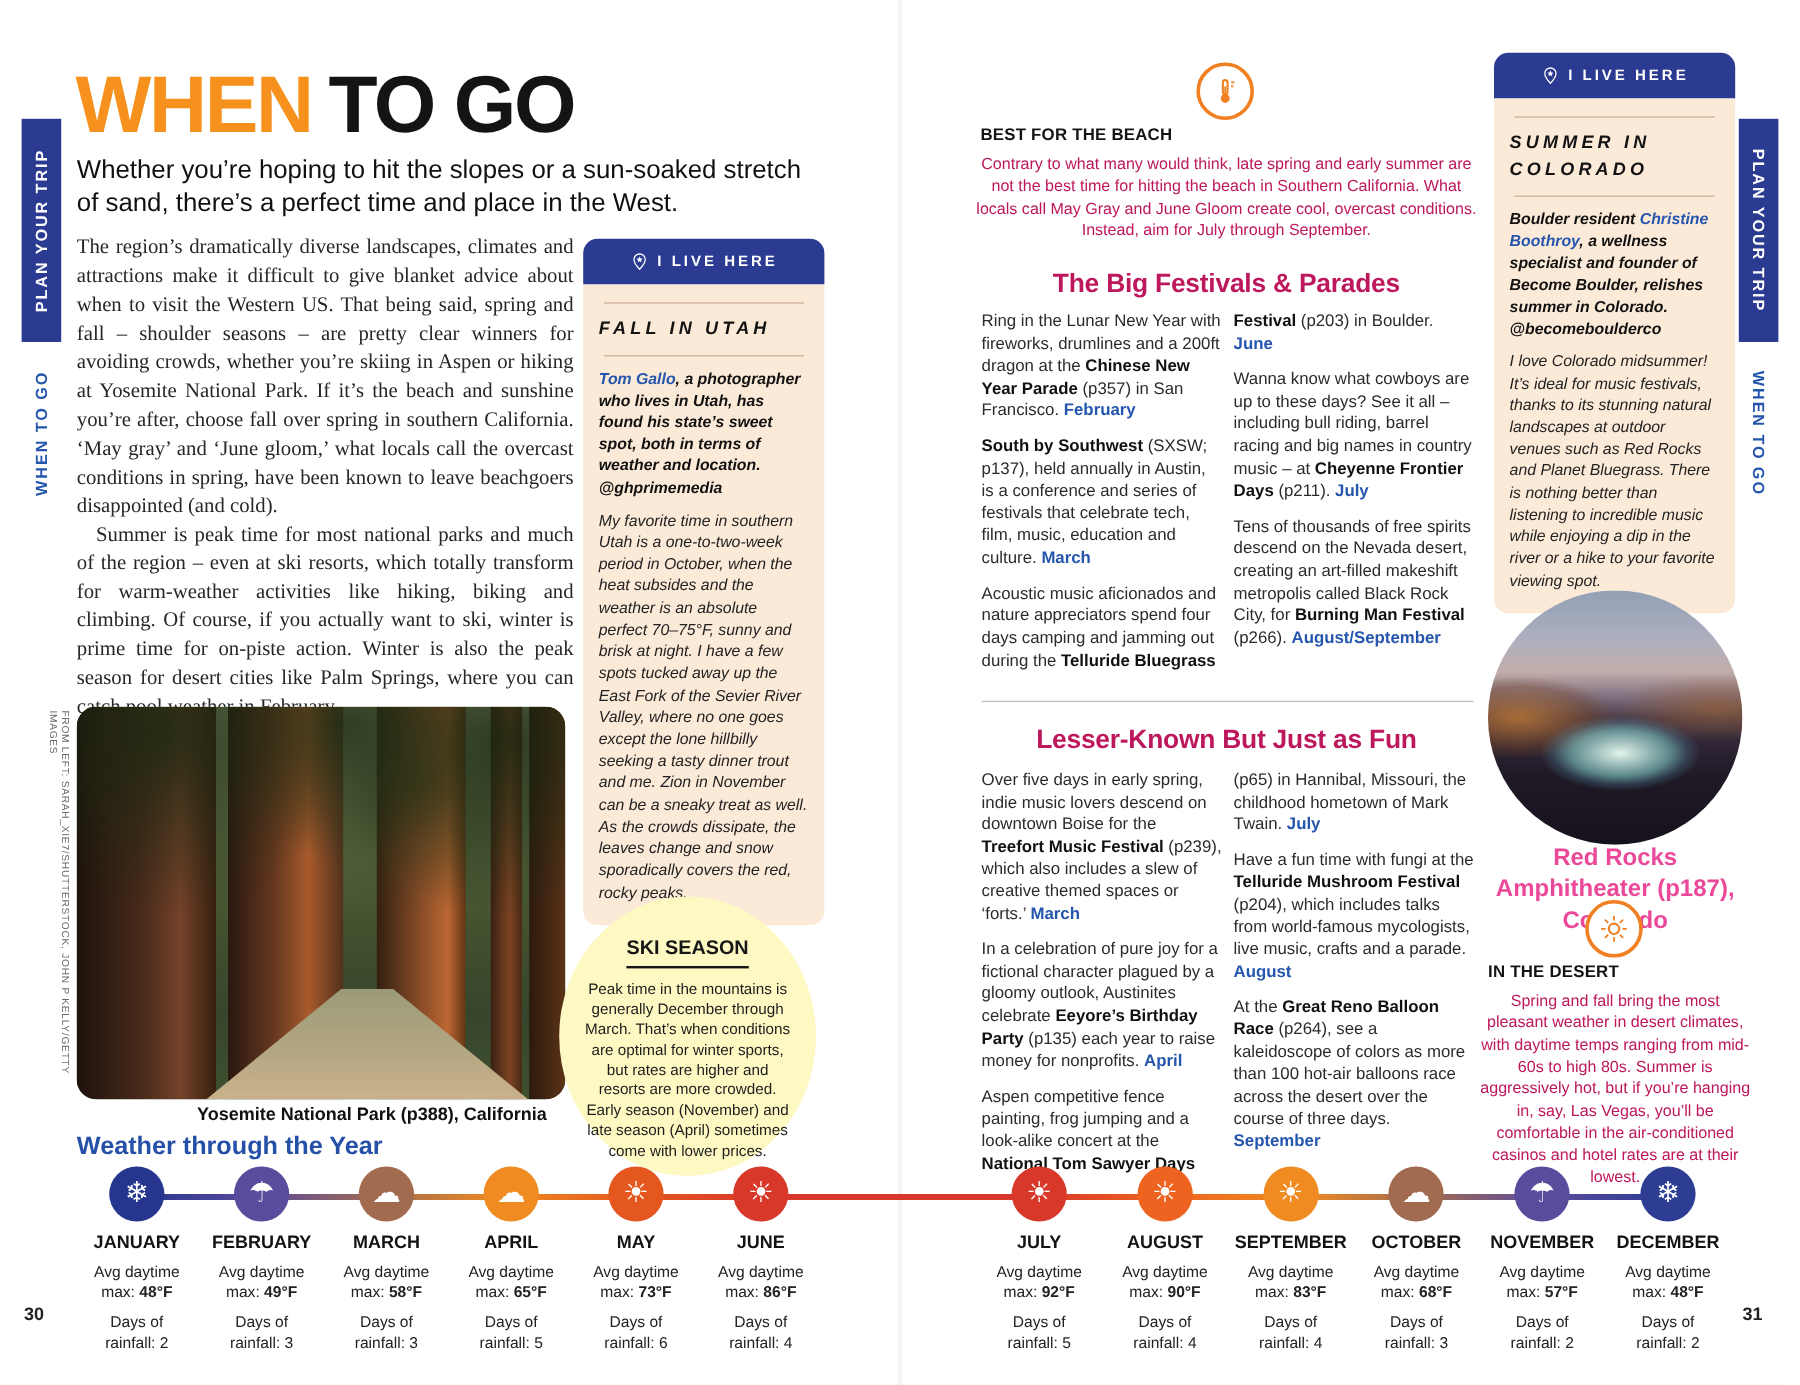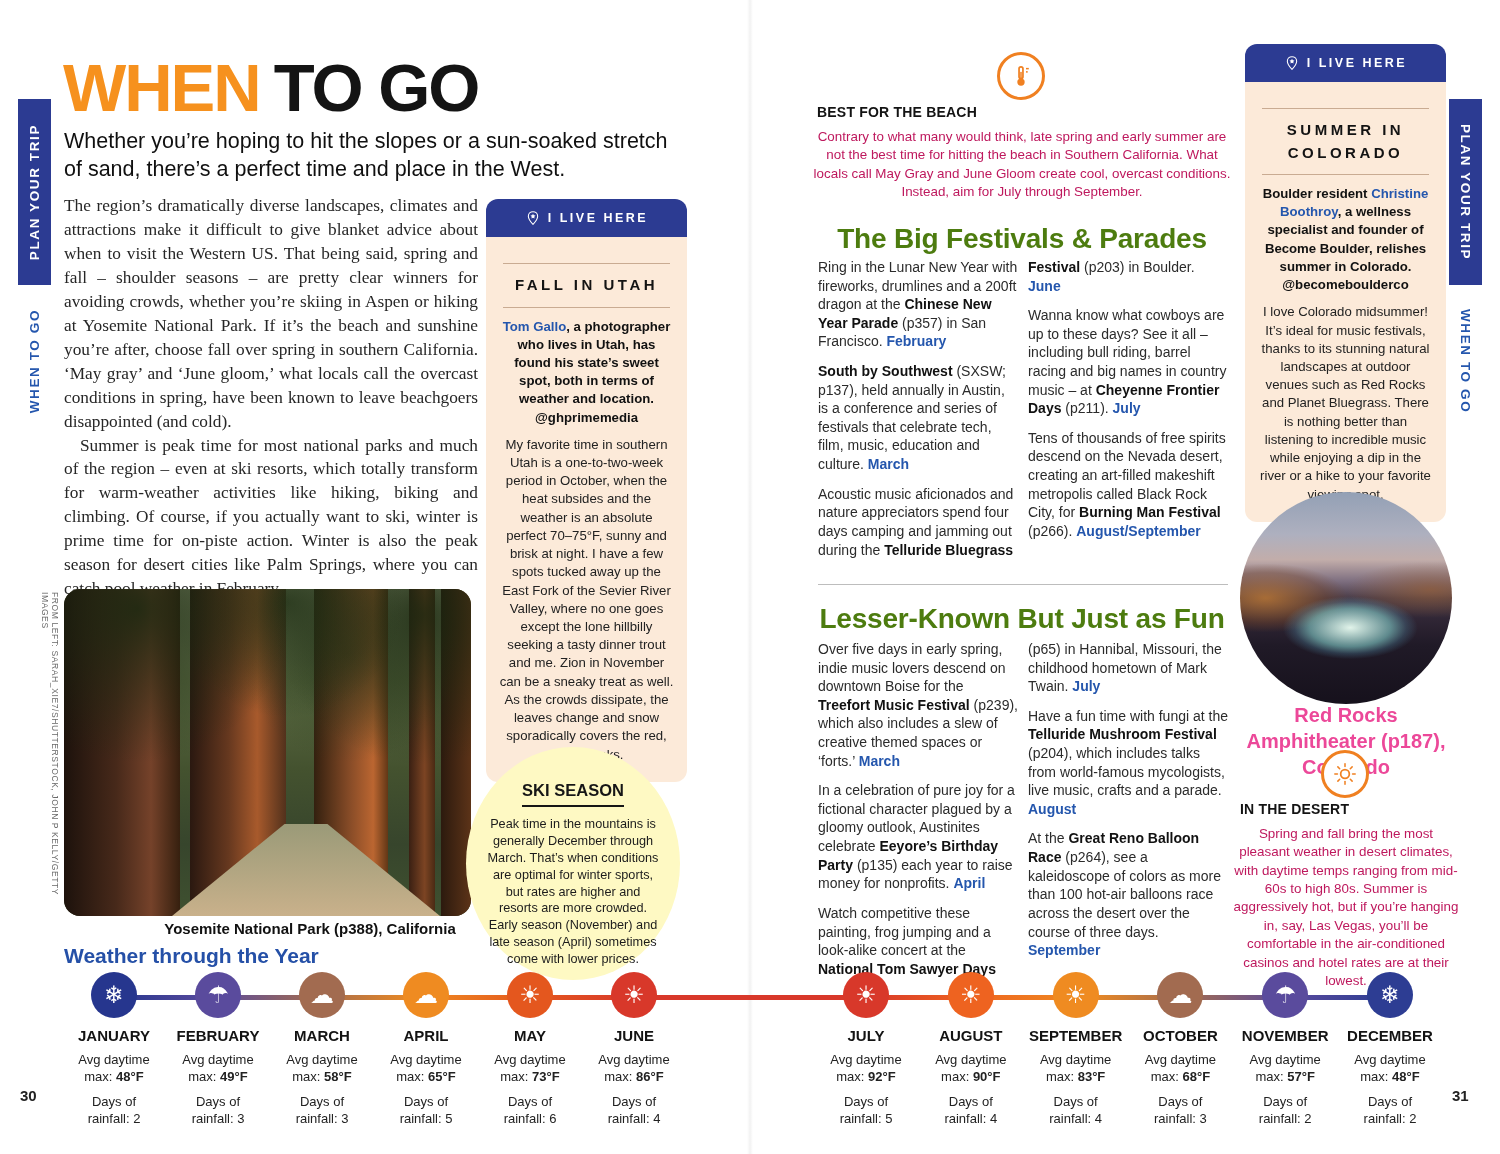--- a/index.html
+++ b/index.html
@@ -19,21 +19,21 @@
 
   .intro{position:absolute;left:64px;top:194px;width:414px;font-family:"Liberation Serif","DejaVu Serif",serif;
          font-size:17.3px;line-height:1.385;color:#262626;text-align:justify;}
   .intro p{margin:0;}
   .intro p + p{text-indent:16px;}
 
   
   .lp-box{position:absolute;}
   .box-header{background:#2c3b92;border-radius:12px 12px 0 0;height:38px;color:#fff;display:flex;
               align-items:center;justify-content:center;gap:7px;font-weight:700;letter-spacing:2.5px;font-size:12.5px;}
-  .box-body{background:#fcead9;border-radius:0 0 12px 12px;padding:16px 13px 18px;text-align:center;}
+  .box-body{background:#fcead9;border-radius:0 0 12px 12px;padding:5px 13px 18px;font-style:italic;}
   .rule{border:none;border-top:1px solid #c9ab92;margin:10px 4px;}
   .box-title{font-weight:800;letter-spacing:3.5px;font-size:15px;color:#131313;margin:4px 0;line-height:1.5;}
   .box-lead{font-size:13.2px;line-height:1.38;color:#111;}
   .box-text{font-size:13.2px;line-height:1.38;color:#222;margin-top:9px;}
 
   .run-b{font-weight:700;color:#111;}
   .run-m{font-weight:700;color:#2456ad;}
   .run-a{font-weight:700;color:#2456ad;}
 
   
@@ -59,21 +59,21 @@
              padding-bottom:5px;margin-bottom:9px;}
   .ski-text{font-size:12.7px;line-height:1.33;color:#1c1c1c;}
 
   .weather-title{position:absolute;left:64px;top:944px;font-size:21px;font-weight:800;color:#2550a7;}
 
   
   .icon-badge{position:absolute;width:48px;height:48px;border:3px solid #f08021;border-radius:50%;box-sizing:border-box;
               display:flex;align-items:center;justify-content:center;background:#fff;}
   .center-head{position:absolute;font-weight:800;font-size:14px;color:#131313;letter-spacing:.2px;}
   .center-text{position:absolute;text-align:center;font-size:13.4px;line-height:1.37;color:#be185d;}
-  .section-head{position:absolute;text-align:center;font-weight:800;font-size:28px;color:#4d7c0f;letter-spacing:-.2px;}
+  .section-head{position:absolute;text-align:center;font-weight:800;font-size:22px;color:#be185d;letter-spacing:-.2px;}
   .fest-col{position:absolute;width:200px;font-size:14px;line-height:1.33;color:#2b2b2b;}
   .fest-col p{margin:0 0 11px;}
   .hdivider{position:absolute;border-top:1px solid #bdbdbd;}
 
   
   .rr-photo{position:absolute;left:1240px;top:492px;width:212px;height:212px;border-radius:50%;overflow:hidden;
      background:
        radial-gradient(ellipse 90px 42px at 52% 64%, rgba(235,255,244,.95), rgba(140,225,220,.55) 45%, rgba(90,160,190,.25) 62%, transparent 75%),
        radial-gradient(ellipse 110px 46px at 12% 50%, rgba(190,120,50,.8), rgba(120,70,40,.4) 55%, transparent 75%),
        radial-gradient(ellipse 120px 40px at 90% 46%, rgba(150,95,55,.7), transparent 70%),
@@ -186,21 +186,21 @@
     <p><span>Wanna know what cowboys are up to these days? See it all – including bull riding, barrel racing and big names in country music – at </span><span class="run-b">Cheyenne Frontier Days</span><span> (p211). </span><span class="run-m">July</span></p>
     <p><span>Tens of thousands of free spirits descend on the Nevada desert, creating an art-filled makeshift metropolis called Black Rock City, for </span><span class="run-b">Burning Man Festival</span><span> (p266). </span><span class="run-m">August/September</span></p>
   </div>
 
   <div class="hdivider" style="left:818px;top:584px;width:410px;"></div>
 
   <div class="section-head" style="left:812px;top:603px;width:420px;">Lesser-Known But Just as Fun</div>
   <div class="fest-col" style="left:818px;top:640px;">
     <p><span>Over five days in early spring, indie music lovers descend on downtown Boise for the </span><span class="run-b">Treefort Music Festival</span><span> (p239), which also includes a slew of creative themed spaces or ‘forts.’ </span><span class="run-m">March</span></p>
     <p><span>In a celebration of pure joy for a fictional character plagued by a gloomy outlook, Austinites celebrate </span><span class="run-b">Eeyore’s Birthday Party</span><span> (p135) each year to raise money for nonprofits. </span><span class="run-m">April</span></p>
-    <p><span>Watch competitive these painting, frog jumping and a look-alike concert at the </span><span class="run-b">National Tom Sawyer Days</span></p>
+    <p><span>Aspen competitive fence painting, frog jumping and a look-alike concert at the </span><span class="run-b">National Tom Sawyer Days</span></p>
   </div>
   <div class="fest-col" style="left:1028px;top:640px;">
     <p><span>(p65) in Hannibal, Missouri, the childhood hometown of Mark Twain. </span><span class="run-m">July</span></p>
     <p><span>Have a fun time with fungi at the </span><span class="run-b">Telluride Mushroom Festival</span><span> (p204), which includes talks from world-famous mycologists, live music, crafts and a parade. </span><span class="run-m">August</span></p>
     <p><span>At the </span><span class="run-b">Great Reno Balloon Race</span><span> (p264), see a kaleidoscope of colors as more than 100 hot-air balloons race across the desert over the course of three days. </span><span class="run-m">September</span></p>
   </div>
 
   <div class="lp-box" style="left:1245px;top:44px;width:201px;">
     <div class="box-header">
       <span style="display:flex;">

